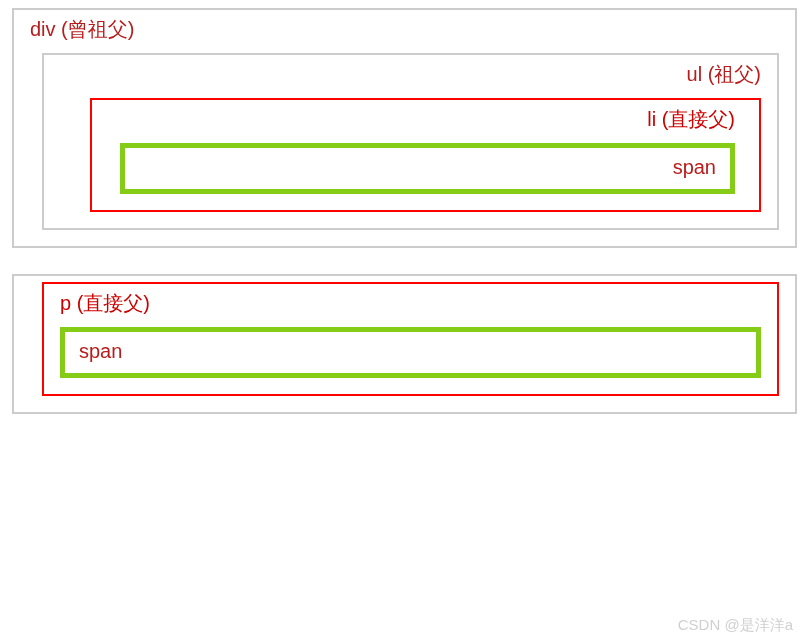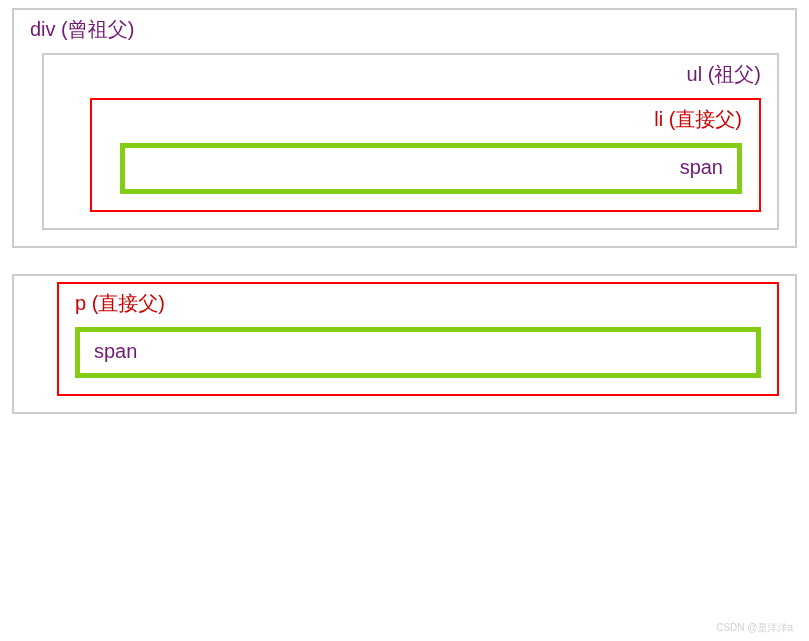--- a/index.html
+++ b/index.html
@@ -16,21 +16,21 @@
       padding: 8px 12px;
     }
     .box {
       border: 2px solid #cccccc;
       padding-top: 6px;
       padding-left: 16px;
       padding-right: 16px;
       padding-bottom: 16px;
     }
     .box-label {
-      color: #701a75;
+      color: #b91c1c;
       font-size: 20px;
       font-weight: 400;
       margin-bottom: 10px;
       display: block;
     }
     .box-red {
       border: 2px solid #ff0000;
     }
     .box-red > .box-label {
       color: #cc0000;
@@ -41,37 +41,37 @@
     }
     .outer1 {
       margin-bottom: 26px;
     }
     .ul-box {
       margin-left: 12px;
       text-align: right;
     }
     .li-box {
       margin-left: 30px;
-      padding-right: 17px;
+      padding-right: 24px;
     }
     .li-box .inner-leaf {
       margin-left: 12px;
     }
     .p-box {
-      margin-left: 27px;
+      margin-left: 12px;
     }
     .p-box .inner-leaf {
       margin-left: 0;
     }
     .watermark {
       position: absolute;
       bottom: 6px;
       right: 16px;
       color: #d0d0d0;
-      font-size: 10px;
+      font-size: 15px;
       font-weight: 400;
     }
   </style>
 </head>
 <body>
 
 <div class="box outer1">
   <span class="box-label">div (曾祖父)</span>
   <div class="box ul-box">
     <span class="box-label">ul (祖父)</span>

